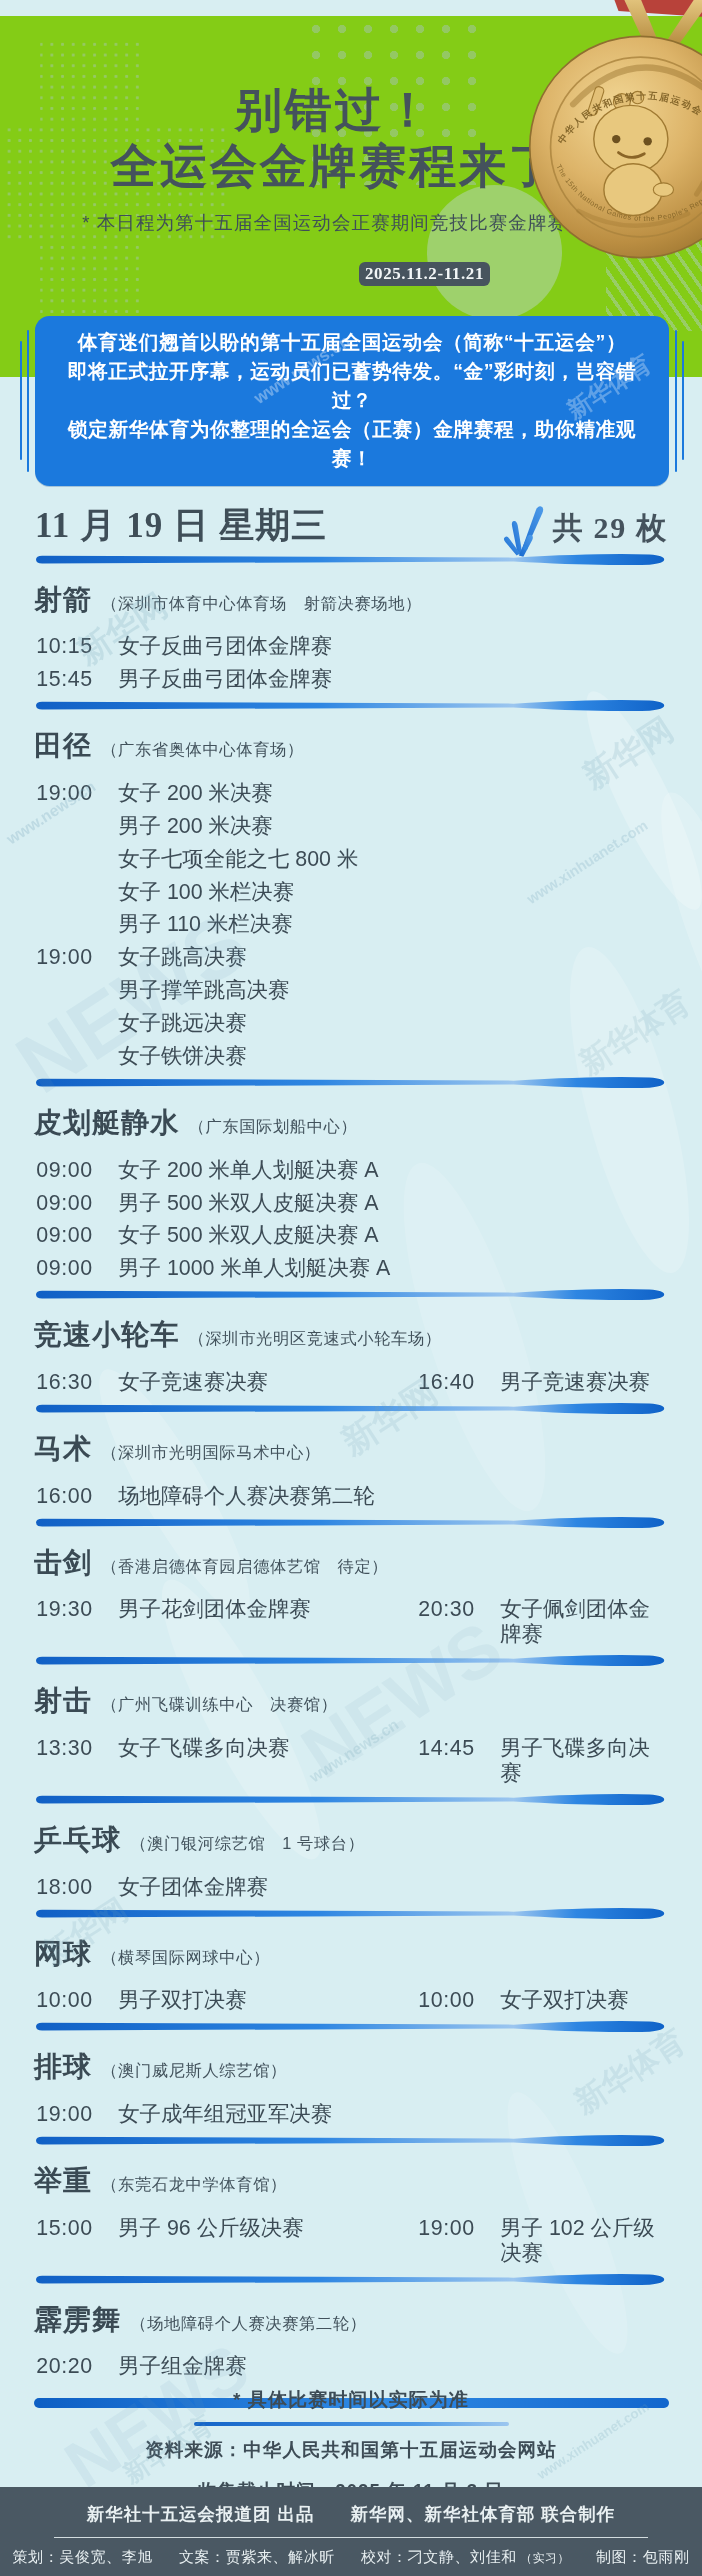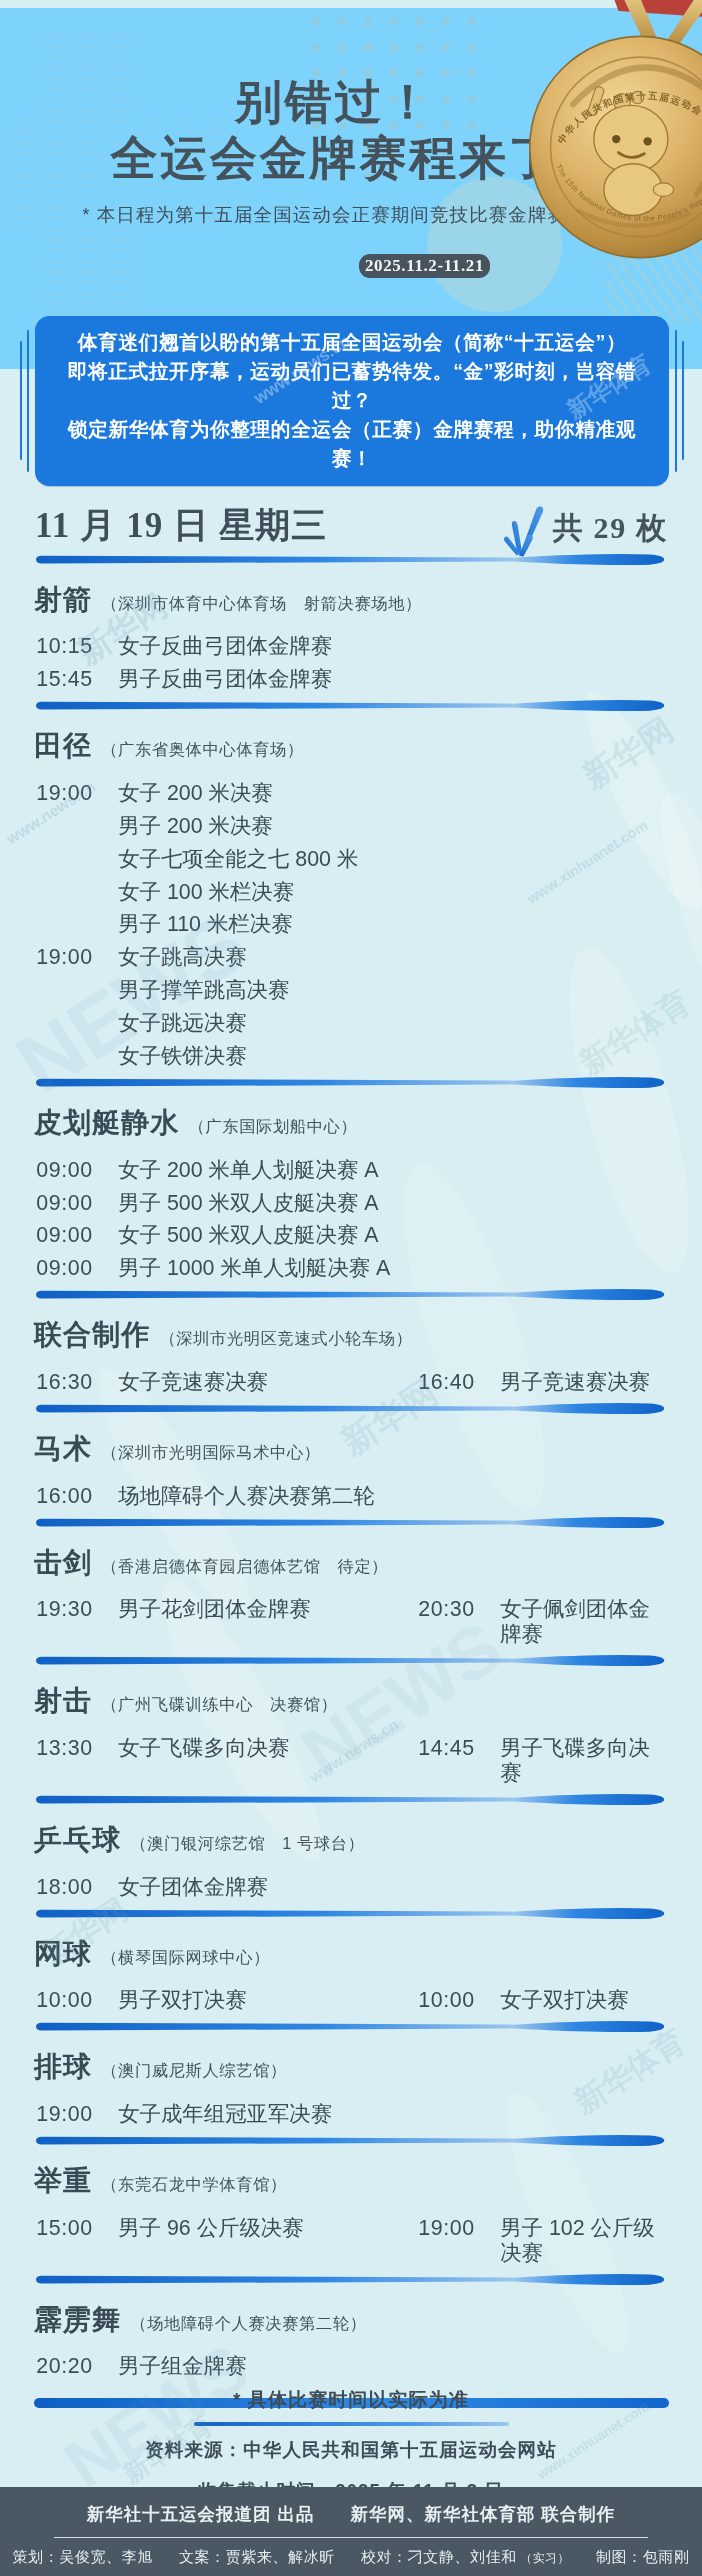--- a/index.html
+++ b/index.html
@@ -1,34 +1,34 @@
 <!DOCTYPE html>
 <html style="font-size:9px"><head>
 <meta charset="utf-8">
 <style>
   html,body{margin:0;padding:0;background:#9fb4b8;}
   .poster{position:relative;width:702px;height:2576px;margin:0 auto;background:#d8eef2;
           overflow:hidden;font-family:"Liberation Sans",sans-serif;color:#3e4d57;}
   
-  .hero{position:absolute;top:8px;left:0;width:702px;height:361px;background:#7dd3fc;}
+  .hero{position:absolute;top:16px;left:0;width:702px;height:361px;background:#84cc16;}
   .hero .pat{position:absolute;opacity:.45;}
   .pat-dots1{left:-39px;top:22.5px;width:264px;height:292px;
     background:radial-gradient(circle,#aac6c3 1.3px,transparent 1.7px);background-size:10.7px 10.7px;
     clip-path:polygon(30% 0,70% 0,70% 30%,100% 30%,100% 70%,70% 70%,70% 100%,30% 100%,30% 70%,0 70%,0 30%,30% 30%);}
   .pat-dots2{left:303px;top:0;width:185px;height:169px;
     background:radial-gradient(circle,#a8c4c1 3.9px,transparent 4.4px);background-size:26px 26px;opacity:.35;}
   .pat-zig{right:0;top:197px;width:96px;height:118px;opacity:.4;
     background:repeating-linear-gradient(55deg,#b2cecb 0 3.4px,transparent 3.4px 11.2px);}
   .pat-circ{left:427px;top:169px;width:135px;height:135px;border-radius:50%;
     background:#bed6d4;opacity:.5;}
   .hero-text{position:absolute;left:0;top:66px;width:669px;text-align:center;}
   .hero-title{font-family:"Liberation Sans",sans-serif;font-weight:800;font-size:47px;
     line-height:56px;color:#44525c;letter-spacing:2.8px;margin:0;}
   .hero-sub{margin-top:15.7px;font-size:18.5px;color:#3f4e58;letter-spacing:1.1px;}
-  .date-badge{position:absolute;left:359px;top:246px;width:131px;height:23.6px;border-radius:11px;
+  .date-badge{position:absolute;left:359px;top:246px;width:131px;height:23.6px;border-radius:6px;
     background:#47545e;color:#f2f6f7;font-family:"Liberation Serif",serif;font-weight:700;
     font-size:17px;line-height:23.6px;text-align:center;letter-spacing:0.6px;}
   
   .medal-svg{position:absolute;left:525px;top:-7.9px;width:242px;height:306px;}
   
   .intro-wrap{position:absolute;left:35px;top:316px;width:634px;}
   .intro{position:relative;background:#1b79dd;border-radius:14.6px;padding:12.4px 17px;
     text-align:center;color:#fff;font-weight:700;font-size:19.7px;line-height:29px;letter-spacing:0.6px;
     box-shadow:0 1.1px 0 rgba(12,70,140,.25);}
   .echo{position:absolute;top:8%;height:84%;width:0;border-left:2.8px solid #1b79dd;border-radius:3.4px;}
@@ -313,21 +313,21 @@
   </div>
 </div>
   </div>
 
   <svg class="divider" viewBox="0 0 1130 20">
           <use href="#divShape"></use>
         </svg>
 
   <div class="section">
     <div class="sec-title">
-      <span class="sport">联合制作</span>
+      <span class="sport">竞速小轮车</span>
       <span class="venue">（深圳市光明区竞速式小轮车场）</span>
     </div>
     <div class="rows">
   <div class="row">
     <span class="t">16:30</span>
     <span class="e">女子竞速赛决赛</span>
     <span class="t">16:40</span>
     <span class="e">男子竞速赛决赛</span>
   </div>
 </div>

